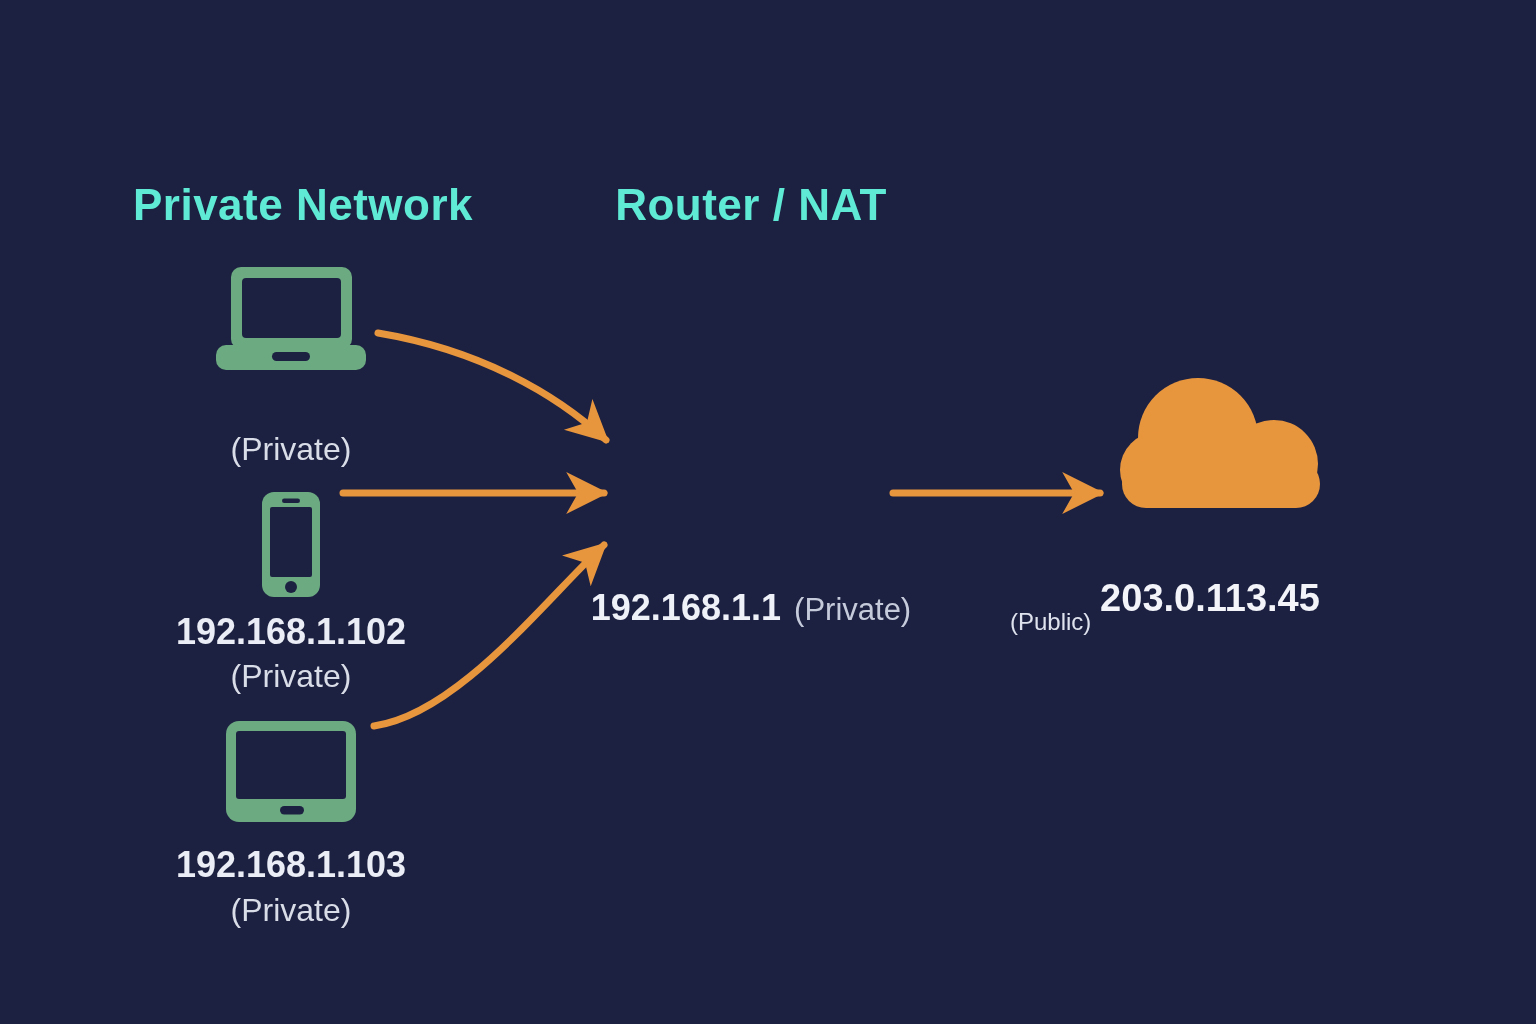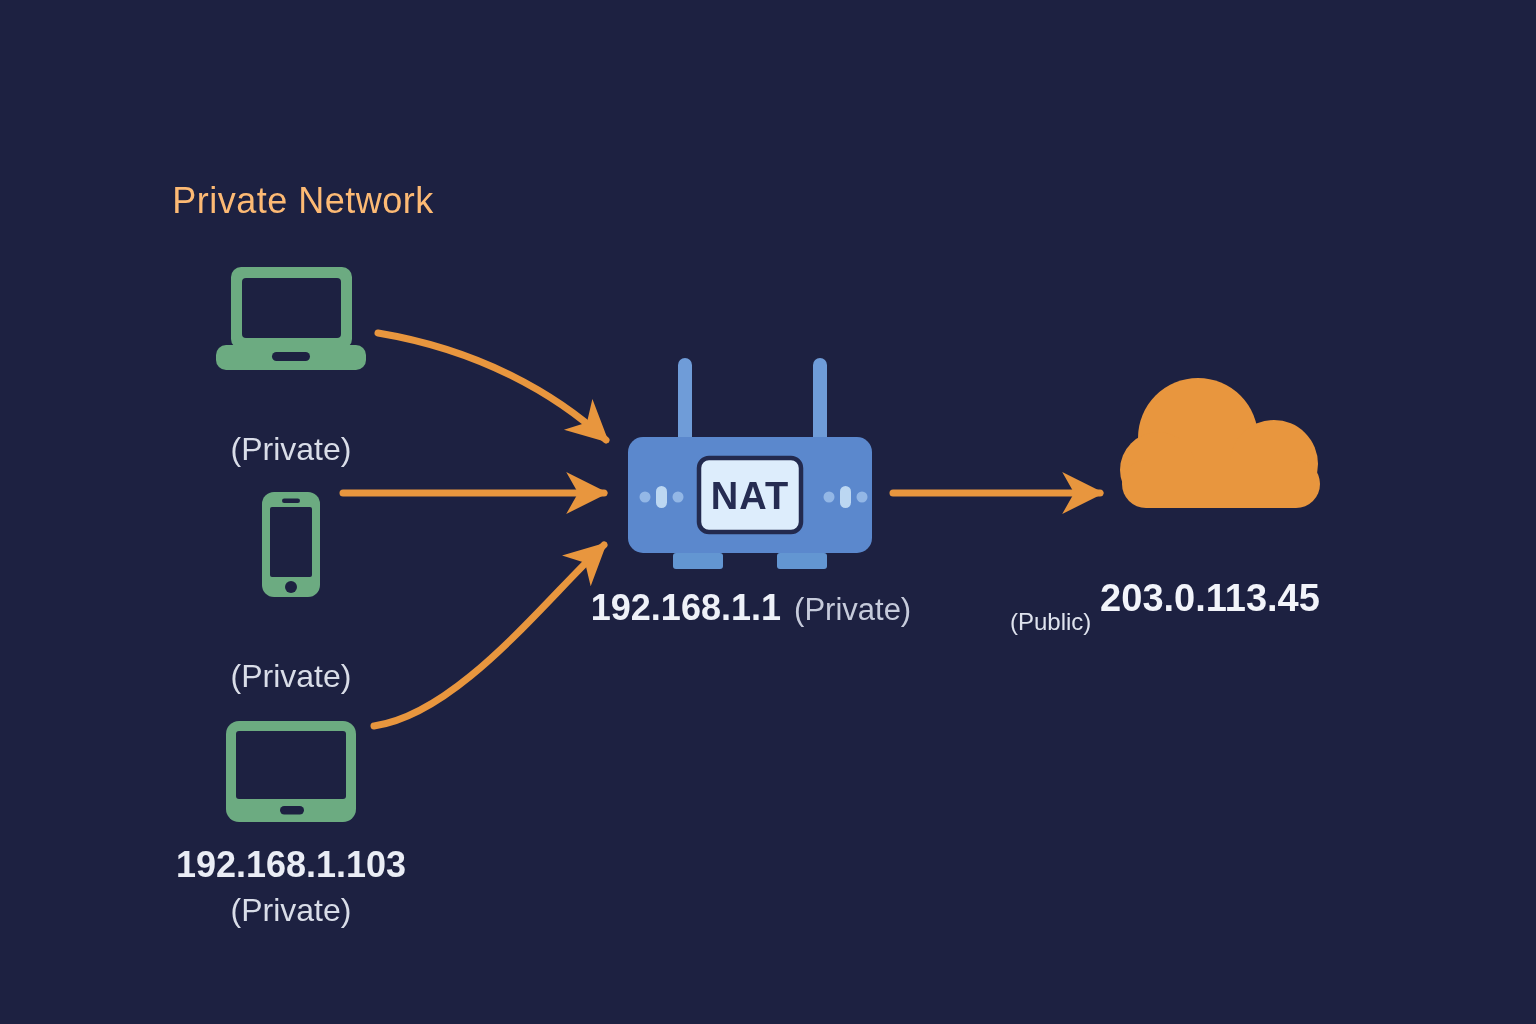--- a/index.html
+++ b/index.html
@@ -6,21 +6,21 @@
   .canvas{
     position:relative;
     width:1536px;height:1024px;
     background:#1d2141;
     overflow:hidden;
     font-family:"Liberation Sans", sans-serif;
   }
   .abs{position:absolute;}
   .col-header{
     width:400px;text-align:center;
-    font-size:36px;font-weight:400;color:#fdba74;
+    font-size:44px;font-weight:700;color:#5eead4;
     letter-spacing:.5px;
   }
   .ip-text{
     width:350px;text-align:center;
     font-size:36px;font-weight:600;color:#eaedf5;
     line-height:44px;
   }
   .scope-text{
     width:350px;text-align:center;
     font-size:32px;font-weight:400;color:#d9dde8;
@@ -57,68 +57,53 @@
         <path d="M0,0 L6,3 L0,6 L1.7,3 Z" fill="#e8963e"></path>
       </marker>
     </defs>
     <path d="M 378 333 C 480 350, 556 394, 606 440" fill="none" stroke="#e8963e" stroke-width="7" stroke-linecap="round" marker-end="url(#ah)"></path>
     <path d="M 343 493 L 604 493" fill="none" stroke="#e8963e" stroke-width="7" stroke-linecap="round" marker-end="url(#ah)"></path>
     <path d="M 374 726 C 458 714, 545 600, 604 545" fill="none" stroke="#e8963e" stroke-width="7" stroke-linecap="round" marker-end="url(#ah)"></path>
     <path d="M 893 493 L 1100 493" fill="none" stroke="#e8963e" stroke-width="7" stroke-linecap="round" marker-end="url(#ah)"></path>
   </svg>
 
   <div class="abs col-header" style="left:103px;top:180px;">Private Network</div>
+  <div class="abs col-header" style="left:551px;top:180px;">Router / NAT</div>
 
   <div class="abs" style="left:216px;top:267px;">
     <svg width="150" height="103" viewBox="0 0 150 103">
       <rect x="15" y="0" width="121" height="82" rx="10" fill="#6cab81"></rect>
       <rect x="26" y="11" width="99" height="60" rx="4" fill="#1d2141"></rect>
       <rect x="0" y="78" width="150" height="25" rx="10" fill="#6cab81"></rect>
       <rect x="56" y="85" width="38" height="9" rx="4.5" fill="#1d2141"></rect>
     </svg>
   </div>
   <div class="abs scope-text" style="left:116px;top:427px;">(Private)</div>
 
   <div class="abs" style="left:262px;top:492px;">
     <svg width="58" height="105" viewBox="0 0 58 105">
       <rect x="0" y="0" width="58" height="105" rx="12" fill="#6cab81"></rect>
       <rect x="8" y="15" width="42" height="70" rx="2" fill="#1d2141"></rect>
       <rect x="20" y="6.5" width="18" height="4.5" rx="2.2" fill="#1d2141"></rect>
       <circle cx="29" cy="95" r="6" fill="#1d2141"></circle>
     </svg>
   </div>
+  <div class="abs ip-text" style="left:116px;top:610px;">192.168.1.102</div>
   <div class="abs scope-text" style="left:116px;top:654px;">(Private)</div>
 
   <div class="abs" style="left:226px;top:721px;">
     <svg width="130" height="101" viewBox="0 0 130 101">
       <rect x="0" y="0" width="130" height="101" rx="13" fill="#6cab81"></rect>
       <rect x="10" y="10" width="110" height="68" rx="3" fill="#1d2141"></rect>
       <rect x="54" y="85" width="24" height="8.5" rx="4.2" fill="#1d2141"></rect>
     </svg>
   </div>
   <div class="abs ip-text" style="left:116px;top:843px;">192.168.1.103</div>
   <div class="abs scope-text" style="left:116px;top:888px;">(Private)</div>
 
-  <div class="abs" style="left:615px;top:350px;">
-    <svg width="270" height="222" viewBox="0 0 270 222">
-      <rect x="63" y="8" width="14" height="86" rx="7" fill="#6f9cd8"></rect>
-      <rect x="198" y="8" width="14" height="86" rx="7" fill="#6f9cd8"></rect>
-      <rect x="13" y="87" width="244" height="116" rx="15" fill="#5b88cd"></rect>
-      <rect x="58" y="203" width="50" height="16" rx="3" fill="#6396d2"></rect>
-      <rect x="162" y="203" width="50" height="16" rx="3" fill="#6396d2"></rect>
-      <circle cx="30" cy="147" r="5.5" fill="#93b7e6"></circle>
-      <rect x="41" y="136" width="11" height="22" rx="5.5" fill="#bcd7f2"></rect>
-      <circle cx="63" cy="147" r="5.5" fill="#93b7e6"></circle>
-      <circle cx="214" cy="147" r="5.5" fill="#93b7e6"></circle>
-      <rect x="225" y="136" width="11" height="22" rx="5.5" fill="#bcd7f2"></rect>
-      <circle cx="247" cy="147" r="5.5" fill="#93b7e6"></circle>
-      <rect x="84" y="108" width="102" height="74" rx="10" fill="#ddedfc" stroke="#232a4e" stroke-width="4.5"></rect>
-      <text x="135" y="159" text-anchor="middle" class="nat-badge-text">NAT</text>
-    </svg>
-  </div>
   <div class="abs router-ip-line" style="left:551px;top:587px;">
     <span class="rip">192.168.1.1</span>
     <span class="rscope">&nbsp;<span>(Private)</span></span>
   </div>
 
   <div class="abs" style="left:1100px;top:368px;">
     <svg width="240" height="145" viewBox="0 0 240 145">
       <circle cx="98" cy="70" r="60" fill="#e8963e"></circle>
       <circle cx="174" cy="96" r="44" fill="#e8963e"></circle>
       <circle cx="58" cy="102" r="38" fill="#e8963e"></circle>

